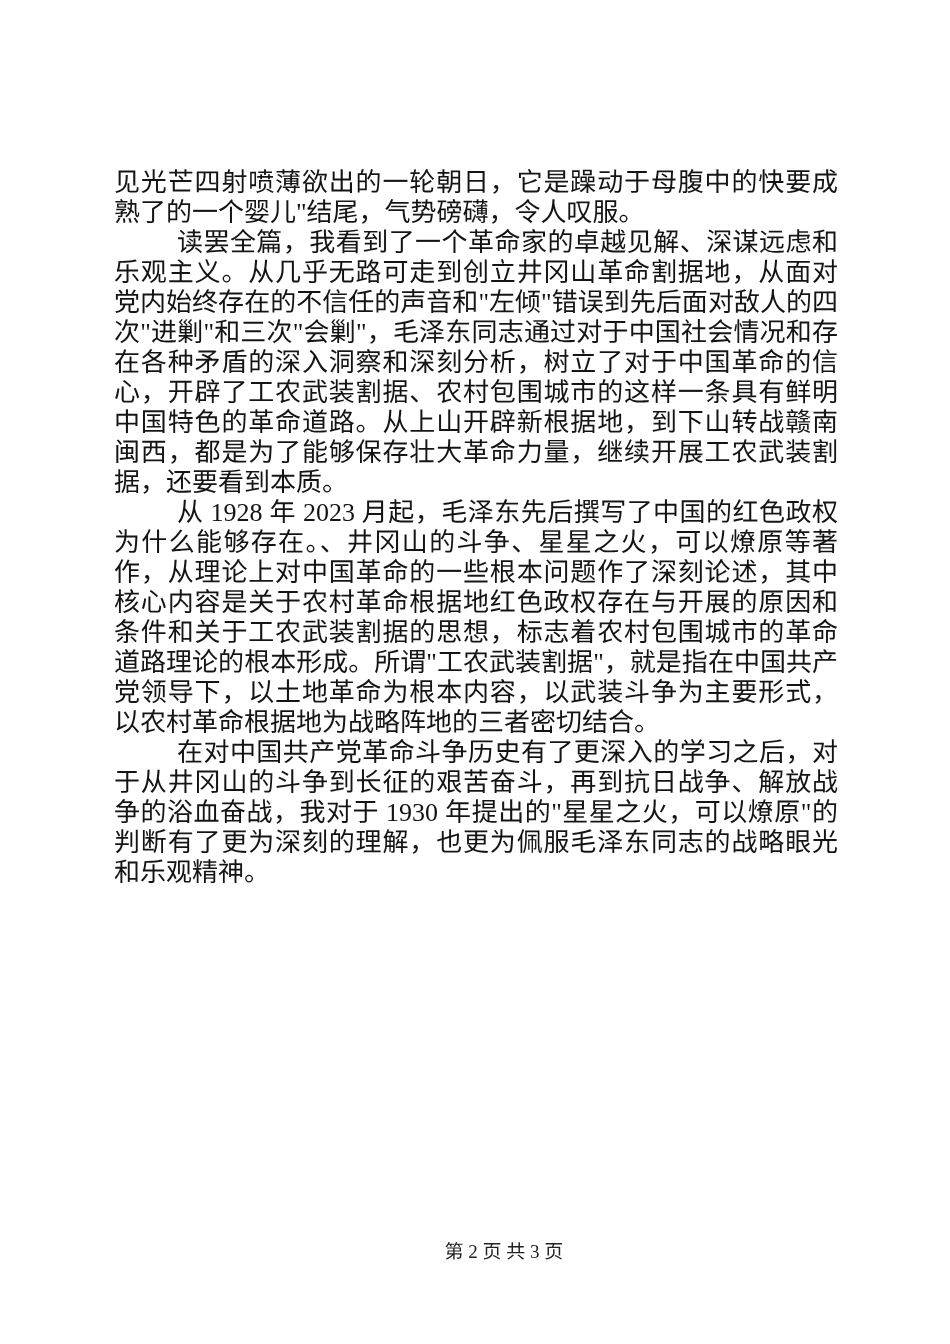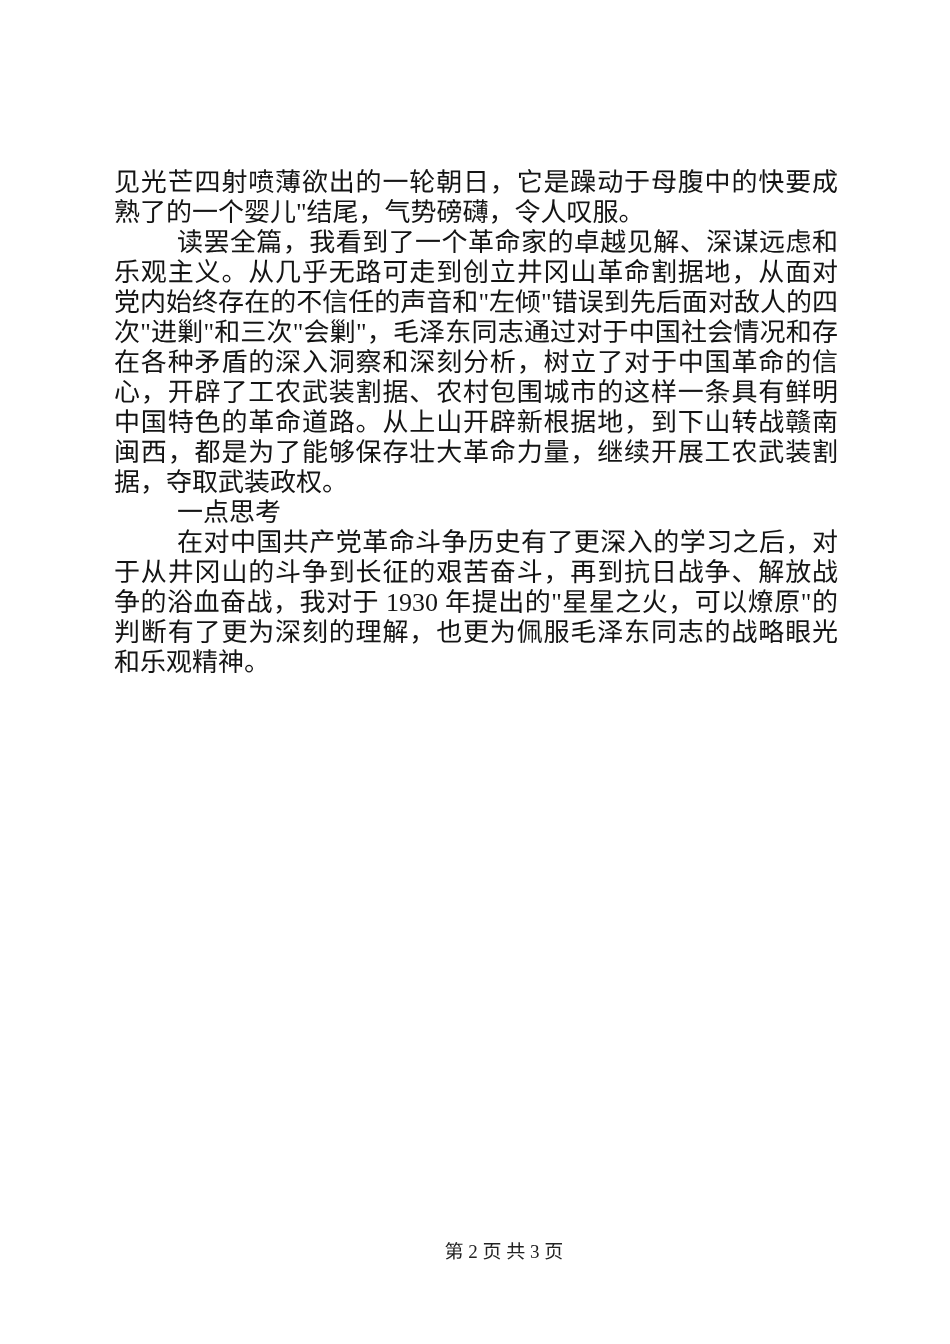--- a/index.html
+++ b/index.html
@@ -44,24 +44,24 @@
   }
 </style>
 </head>
 <body>
 
 <div class="page">
 
   <p>见光芒四射喷薄欲出的一轮朝日，它是躁动于母腹中的快要成熟了的一个婴儿"结尾，气势磅礴，令人叹服。</p>
 
 
-  <p class="para-indent">读罢全篇，我看到了一个革命家的卓越见解、深谋远虑和乐观主义。从几乎无路可走到创立井冈山革命割据地，从面对党内始终存在的不信任的声音和"左倾"错误到先后面对敌人的四次"进剿"和三次"会剿"，毛泽东同志通过对于中国社会情况和存在各种矛盾的深入洞察和深刻分析，树立了对于中国革命的信心，开辟了工农武装割据、农村包围城市的这样一条具有鲜明中国特色的革命道路。从上山开辟新根据地，到下山转战赣南闽西，都是为了能够保存壮大革命力量，继续开展工农武装割据，夺取武装政权。</p>
+  <p class="para-indent">读罢全篇，我看到了一个革命家的卓越见解、深谋远虑和乐观主义。从几乎无路可走到创立井冈山革命割据地，从面对党内始终存在的不信任的声音和"左倾"错误到先后面对敌人的四次"进剿"和三次"会剿"，毛泽东同志通过对于中国社会情况和存在各种矛盾的深入洞察和深刻分析，树立了对于中国革命的信心，开辟了工农武装割据、农村包围城市的这样一条具有鲜明中国特色的革命道路。从上山开辟新根据地，到下山转战赣南闽西，都是为了能够保存壮大革命力量，继续开展工农武装割据，还要看到本质。</p>
 
+  <p class="para-indent">从 1928 年 2023 月起，毛泽东先后撰写了中国的红色政权为什么能够存在。、井冈山的斗争、星星之火，可以燎原等著作，从理论上对中国革命的一些根本问题作了深刻论述，其中核心内容是关于农村革命根据地红色政权存在与开展的原因和条件和关于工农武装割据的思想，标志着农村包围城市的革命道路理论的根本形成。所谓"工农武装割据"，就是指在中国共产党领导下，以土地革命为根本内容，以武装斗争为主要形式，以农村革命根据地为战略阵地的三者密切结合。</p>
 
-  <p class="para-indent">一点思考</p>
 
   <p class="para-indent">在对中国共产党革命斗争历史有了更深入的学习之后，对于从井冈山的斗争到长征的艰苦奋斗，再到抗日战争、解放战争的浴血奋战，我对于 1930 年提出的"星星之火，可以燎原"的判断有了更为深刻的理解，也更为佩服毛泽东同志的战略眼光和乐观精神。</p>
 
 
   <div class="page-footer">
     <span>第 2 页  共 3 页</span>
   </div>
 
 </div>
 

